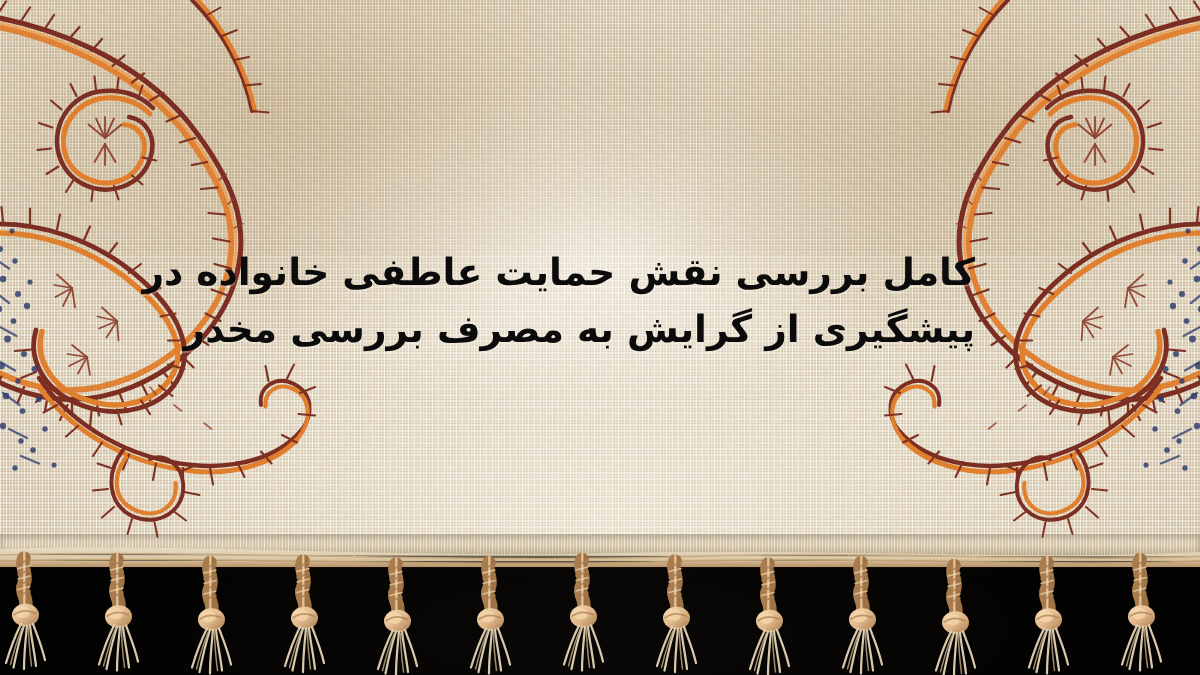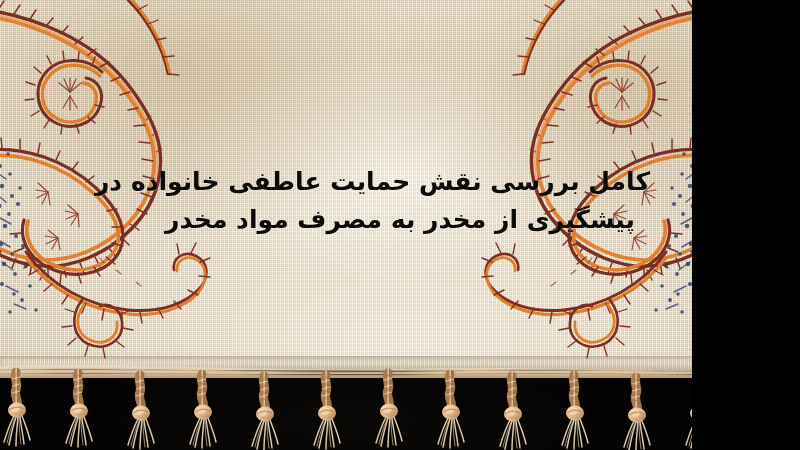--- a/index.html
+++ b/index.html
@@ -1,21 +1,21 @@
 <!DOCTYPE html>
 <html><head>
 <meta charset="utf-8">
 <title>Persian Embroidered Textile Title Card</title>
 <style>
   html,body{margin:0;padding:0;background:#000;}
   *{box-sizing:border-box;}
 
   #stage{
     position:relative;
-    width:692px;height:450px;
+    width:800px;height:450px;
     overflow:hidden;
     font-family:"DejaVu Sans","Liberation Sans",sans-serif;
     background:#000;
   }
 
   
   .backdrop{
     position:absolute;inset:0;
     background:
       radial-gradient(ellipse 700px 200px at 50% 420px, #0a0806 0%, #000 70%),
@@ -541,21 +541,21 @@
           <path d="M120 270 l5 4"></path>
             <path d="M140 282 l5 4"></path>
             <path d="M104 258 l4 5"></path>
         </g>
       </g>
     </g>
   </svg>
 
   <div class="title-block">
     <div class="title-line">کامل بررسی نقش حمایت عاطفی خانواده در</div>
-    <div class="title-line">پیشگیری از مخدر به مصرف مواد مخدر</div>
+    <div class="title-line">پیشگیری از گرایش به مصرف بررسی مخدر</div>
   </div>
 
   <svg class="fringe" width="800" height="88" viewBox="0 0 800 88" xmlns="http://www.w3.org/2000/svg">
     <defs>
       <linearGradient id="cord" x1="0" y1="0" x2="1" y2="0">
         <stop offset="0" stop-color="#a97c4e"></stop>
         <stop offset=".35" stop-color="#f0d0a6"></stop>
         <stop offset=".65" stop-color="#e0b88a"></stop>
         <stop offset="1" stop-color="#9d7245"></stop>
       </linearGradient>

